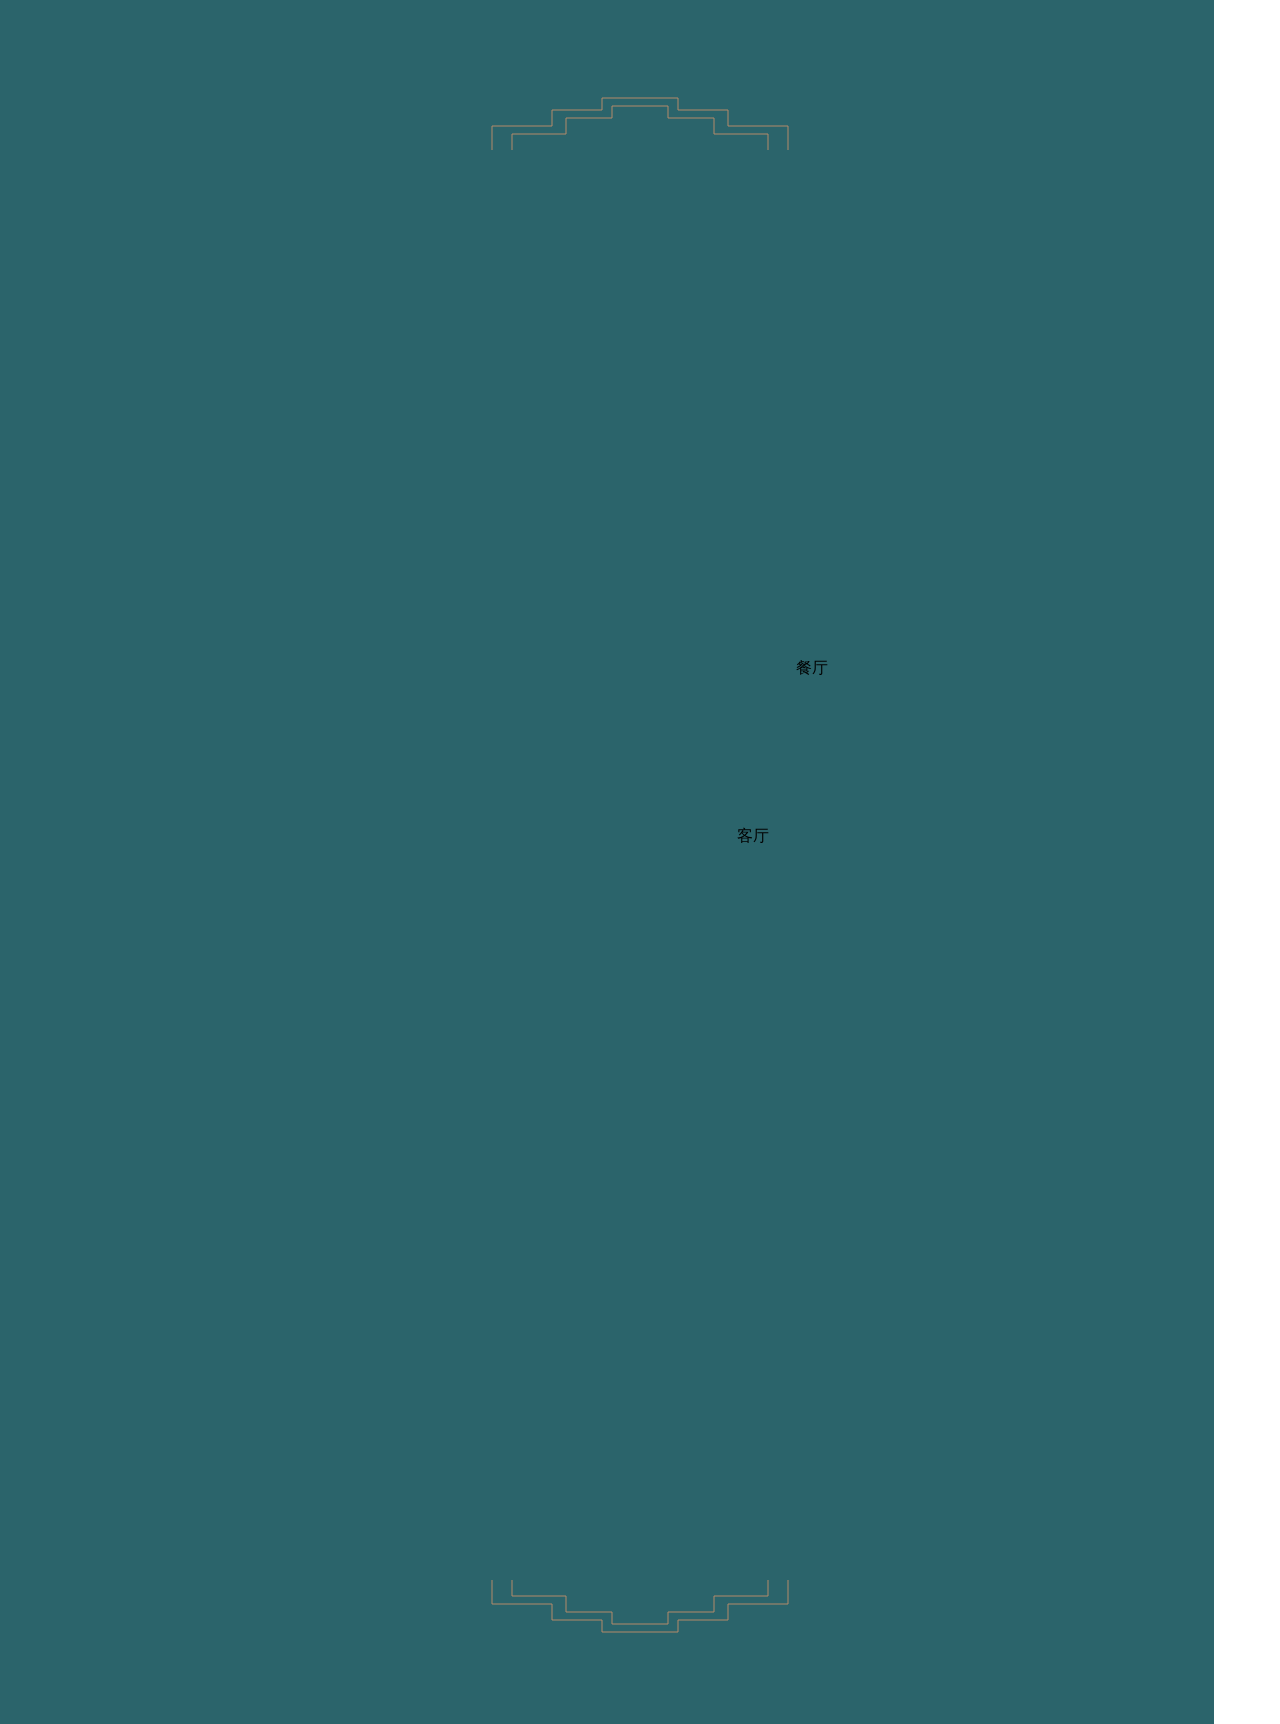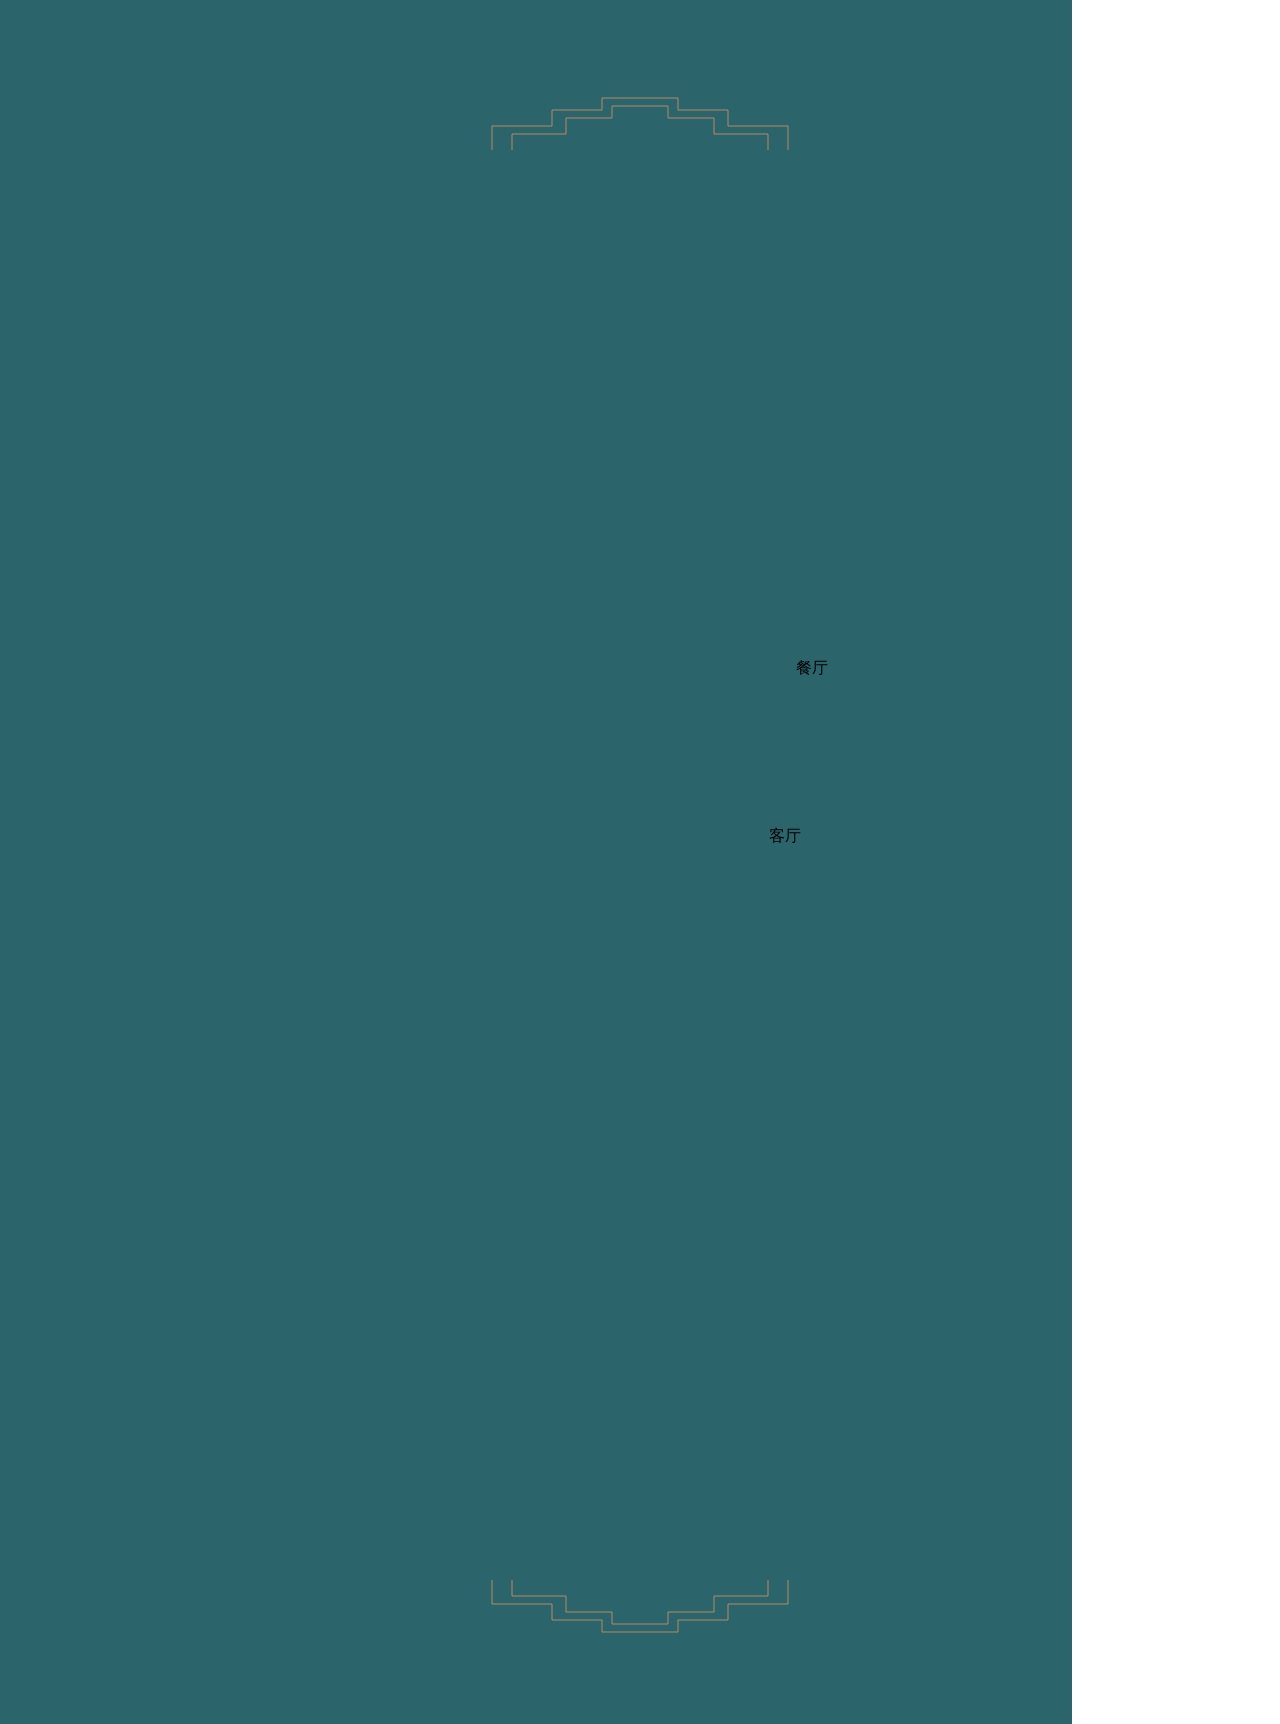--- a/index.html
+++ b/index.html
@@ -1,17 +1,17 @@
 <!DOCTYPE html>
 <html><head>
 <meta charset="utf-8">
 <style>
   html,body{margin:0;padding:0;}
   body{font-family:"Liberation Sans","DejaVu Sans",sans-serif;}
-  .stage{position:relative;width:1072px;height:1724px;background:#2b646b;overflow:hidden;text-align:center;}
+  .stage{position:relative;width:1214px;height:1724px;background:#2b646b;overflow:hidden;text-align:center;}
   .abs{position:absolute;}
   .pattern{position:absolute;inset:0;
     background:
 );      repeating-linear-gradient(112deg, rgba(255,255,255,.05) 0 1.5px, transparent 1.5px 42px
       repeating-linear-gradient(68deg, rgba(255,255,255,.03) 0 1px, transparent 1px 66px);}
   .arc{position:absolute;border:1px solid rgba(255,255,255,.10);border-radius:50%;}
   .card{position:absolute;left:64px;top:88px;width:1152px;height:1568px;background:#fbfbfa;}
   .badgeline{position:absolute;left:170px;top:216px;width:780px;height:1px;background:#a1785a;z-index:6;}
   .cdot{position:absolute;width:10px;height:10px;border-radius:50%;background:#a87e5f;z-index:6;}
   .rlabel{font-size:13px;font-weight:bold;color:#46382b;letter-spacing:1px;text-shadow:0 0 3px rgba(255,255,255,.8);z-index:4;}
@@ -43,21 +43,21 @@
   <div class="badgeline"></div>
 
   <div class="cdot" style="left:443px;top:428px;"></div>
 
   <div class="cdot" style="left:682px;top:428px;"></div>
 
   <div class="cdot" style="left:887px;top:431px;"></div>
 
   <span class="rlabel abs" style="left:796px;top:658px;">餐厅</span>
 
-  <span class="rlabel abs" style="left:737px;top:826px;margin-left:32px;">客厅</span>
+  <span class="rlabel abs" style="left:737px;top:826px;">客厅</span>
 
   <div class="cdot" style="left:448px;top:1110px;"></div>
 
   <div class="cdot" style="left:564px;top:1108px;"></div>
 
   <div class="cdot" style="left:1038px;top:1106px;"></div>
 
   <div class="bandline" style="top:1248px;"></div>
   <div class="bandline" style="top:1253px;"></div>
   <div class="bandline" style="top:1386px;"></div>

